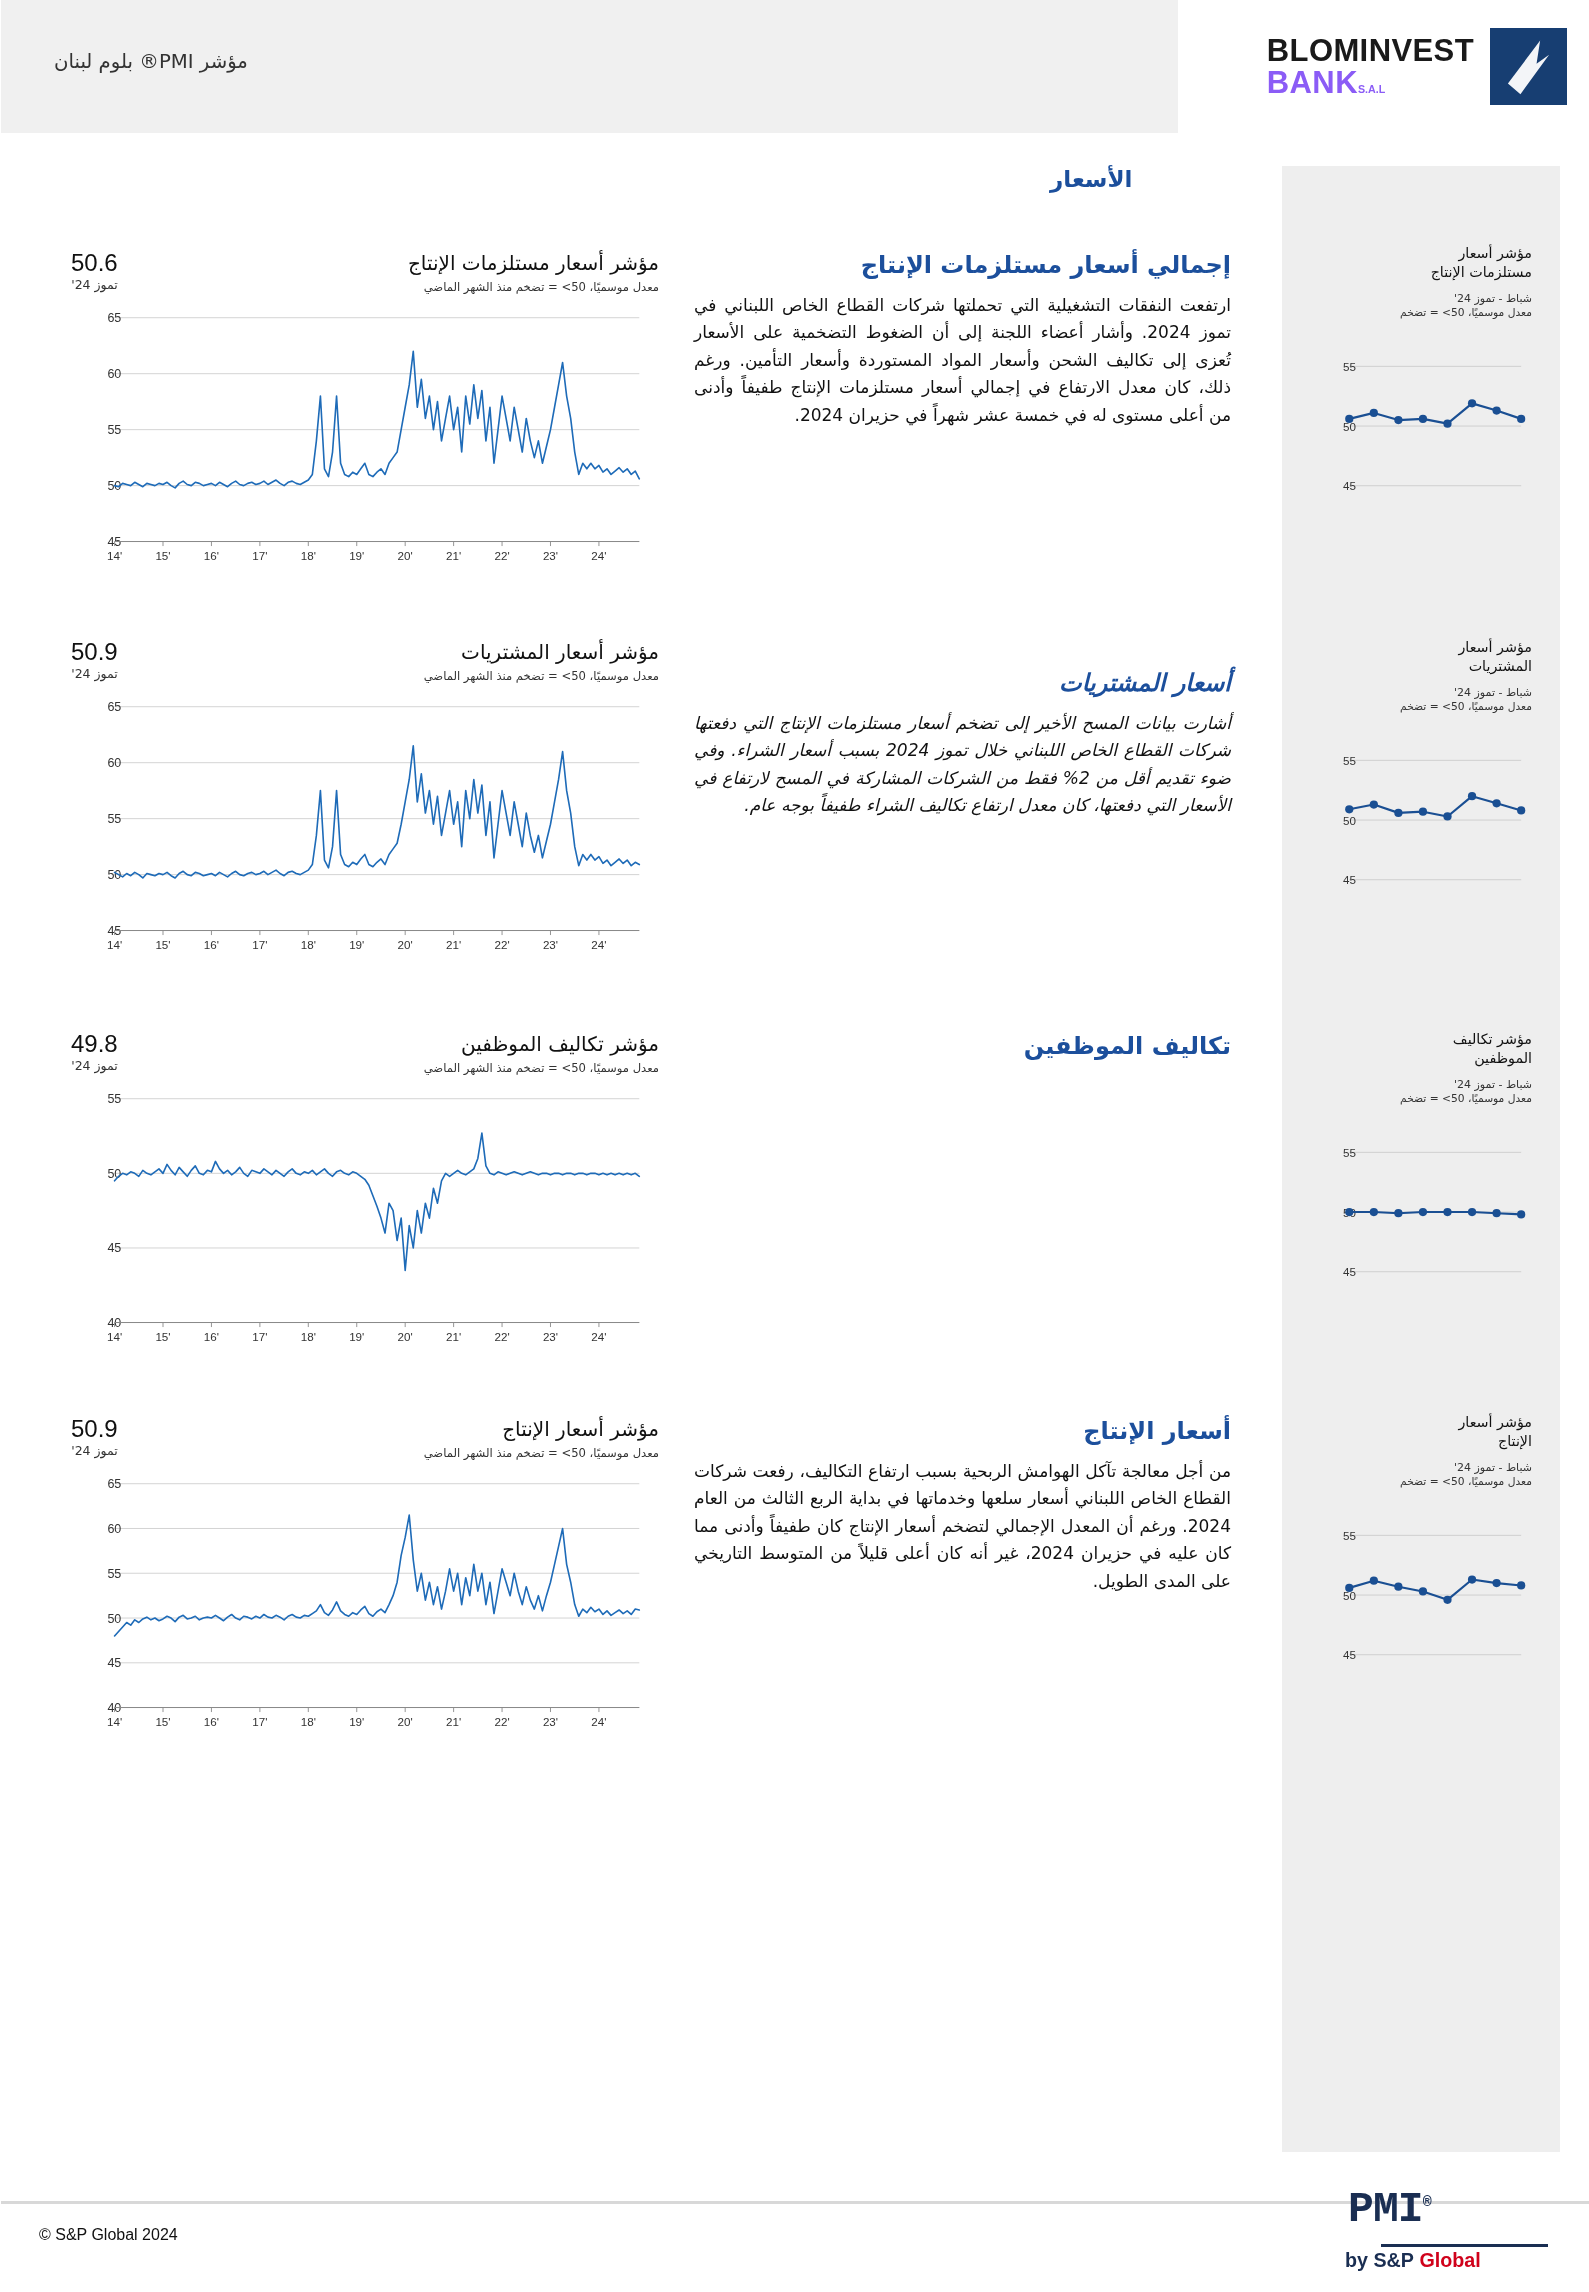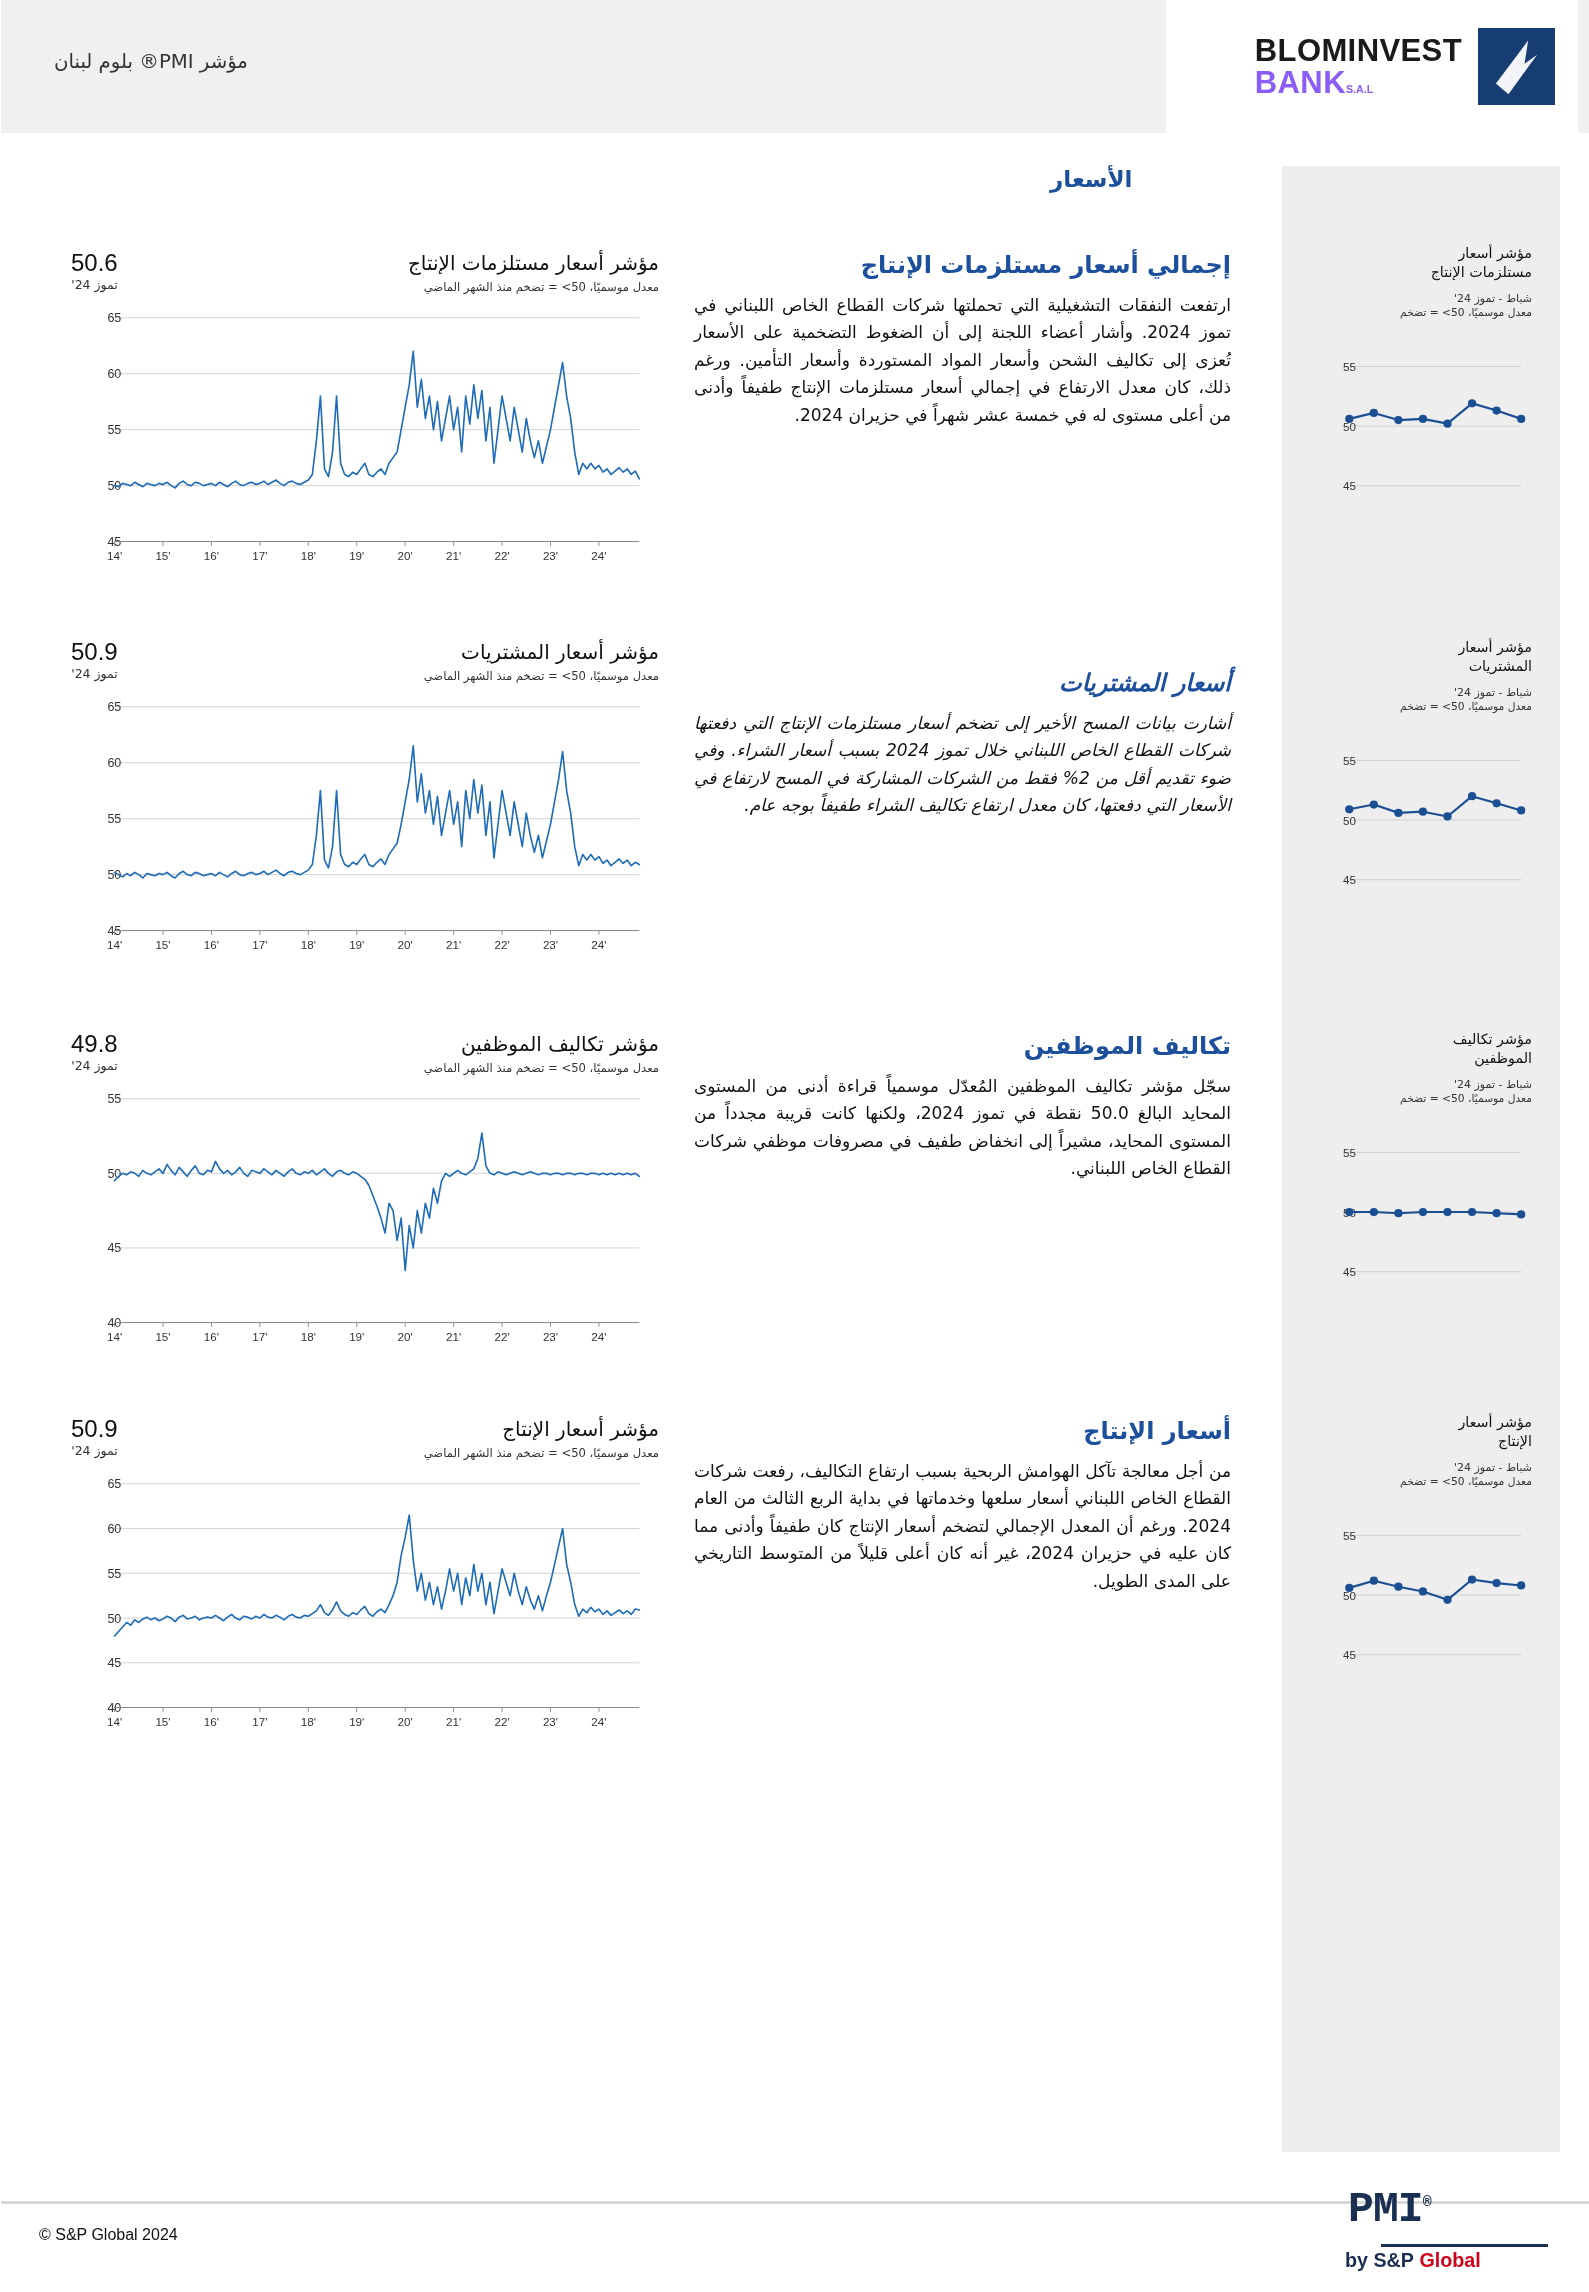--- a/index.html
+++ b/index.html
@@ -23,21 +23,21 @@
   }
   .header-band {
     position: absolute;
     top: 0; left: 0;
     width: 1590px;
     height: 133px;
     background: #f0f0f0;
   }
   .logo-block {
     position: absolute;
-    top: 0; right: 12px;
+    top: 0; right: 0;
     width: 412px;
     height: 133px;
     background: #ffffff;
     display: flex;
     align-items: center;
     padding-right: 23px;
   }
   .logo-mark {
     width: 77px; height: 77px;
     background: #173e72;
@@ -457,21 +457,20 @@
         <line x1="538.8307692307692" x2="538.8307692307692" y1="264" y2="269" stroke="#8a8a8a" stroke-width="1"></line>
         <text x="538.8307692307692" y="285" text-anchor="middle" font-size="13" fill="#333" font-family="Liberation Sans, sans-serif">'23</text>
         <line x1="592.9230769230769" x2="592.9230769230769" y1="264" y2="269" stroke="#8a8a8a" stroke-width="1"></line>
         <text x="592.9230769230769" y="285" text-anchor="middle" font-size="13" fill="#333" font-family="Liberation Sans, sans-serif">'24</text>
         <path d="M52.00 105.67 L56.51 100.67 L61.02 97.33 L65.52 99.00 L70.03 95.67 L74.54 97.33 L79.05 100.67 L83.55 94.00 L88.06 97.33 L92.57 99.00 L97.08 95.67 L101.58 92.33 L106.09 97.33 L110.60 87.33 L115.11 94.00 L119.62 99.00 L124.12 90.67 L128.63 95.67 L133.14 100.67 L137.65 94.00 L142.15 89.00 L146.66 97.33 L151.17 99.00 L155.68 94.00 L160.18 95.67 L164.69 84.00 L169.20 92.33 L173.71 97.33 L178.22 94.00 L182.72 99.00 L187.23 95.67 L191.74 90.67 L196.25 97.33 L200.75 100.67 L205.26 94.00 L209.77 95.67 L214.28 97.33 L218.78 92.33 L223.29 95.67 L227.80 99.00 L232.31 94.00 L236.82 97.33 L241.32 100.67 L245.83 95.67 L250.34 92.33 L254.85 97.33 L259.35 99.00 L263.86 95.67 L268.37 97.33 L272.88 94.00 L277.38 99.00 L281.89 95.67 L286.40 92.33 L290.91 97.33 L295.42 100.67 L299.92 95.67 L304.43 94.00 L308.94 97.33 L313.45 99.00 L317.95 95.67 L322.46 97.33 L326.97 100.67 L331.48 104.00 L335.98 110.67 L340.49 122.33 L345.00 134.00 L349.51 147.33 L354.02 164.00 L358.52 130.67 L363.03 139.00 L367.54 172.33 L372.05 147.33 L376.55 205.67 L381.06 155.67 L385.57 180.67 L390.08 139.00 L394.58 164.00 L399.09 130.67 L403.60 147.33 L408.11 114.00 L412.62 130.67 L417.12 105.67 L421.63 97.33 L426.14 100.67 L430.65 97.33 L435.15 94.00 L439.66 97.33 L444.17 99.00 L448.68 95.67 L453.18 92.33 L457.69 80.67 L462.20 52.33 L466.71 89.00 L471.22 97.33 L475.72 99.00 L480.23 95.67 L484.74 97.33 L489.25 99.00 L493.75 97.33 L498.26 95.67 L502.77 97.33 L507.28 99.00 L511.78 97.33 L516.29 95.67 L520.80 97.33 L525.31 99.00 L529.82 97.33 L534.32 97.33 L538.83 99.00 L543.34 97.33 L547.85 97.33 L552.35 99.00 L556.86 97.33 L561.37 97.33 L565.88 99.00 L570.38 97.33 L574.89 97.33 L579.40 99.00 L583.91 97.33 L588.42 97.33 L592.92 99.00 L597.43 97.33 L601.94 99.00 L606.45 97.33 L610.95 99.00 L615.46 97.33 L619.97 99.00 L624.48 97.33 L628.98 99.00 L633.49 97.33 L638.00 100.67" fill="none" stroke="#1e6bb8" stroke-width="1.8" stroke-linejoin="round" stroke-linecap="round"></path>
       </svg>
   </div>
 </div>
 <div class="block textcol" style="top:1032px; left:694px;">
   <div class="tc-title">تكاليف الموظفين</div>
-  <div class="tc-body">سجّل مؤشر تكاليف الموظفين المُعدّل موسمياً قراءة أدنى من المستوى المحايد البالغ 50.0 نقطة في تموز 2024، ولكنها كانت قريبة مجدداً من المستوى المحايد، مشيراً إلى انخفاض طفيف في مصروفات موظفي شركات القطاع الخاص اللبناني.</div>
 </div>
 <div class="block mini" style="top:1030px; left:1308px;">
   <div class="m-t1"><span>مؤشر تكاليف</span><br><span>الموظفين</span></div>
   <div class="m-t2">شباط - تموز 24'</div>
   <div class="m-t3">معدل موسميًا، 50&gt; = تضخم</div>
   <div class="plot-wrap">
     <svg id="mini-2" width="224" height="188" viewBox="0 0 250 210">
         <line x1="46" x2="238" y1="184" y2="184" stroke="#cccccc" stroke-width="1"></line>
         <text x="39" y="189" text-anchor="end" font-size="13" fill="#333" font-family="Liberation Sans, sans-serif">45</text>
         <line x1="46" x2="238" y1="117.33333333333333" y2="117.33333333333333" stroke="#cccccc" stroke-width="1"></line>

